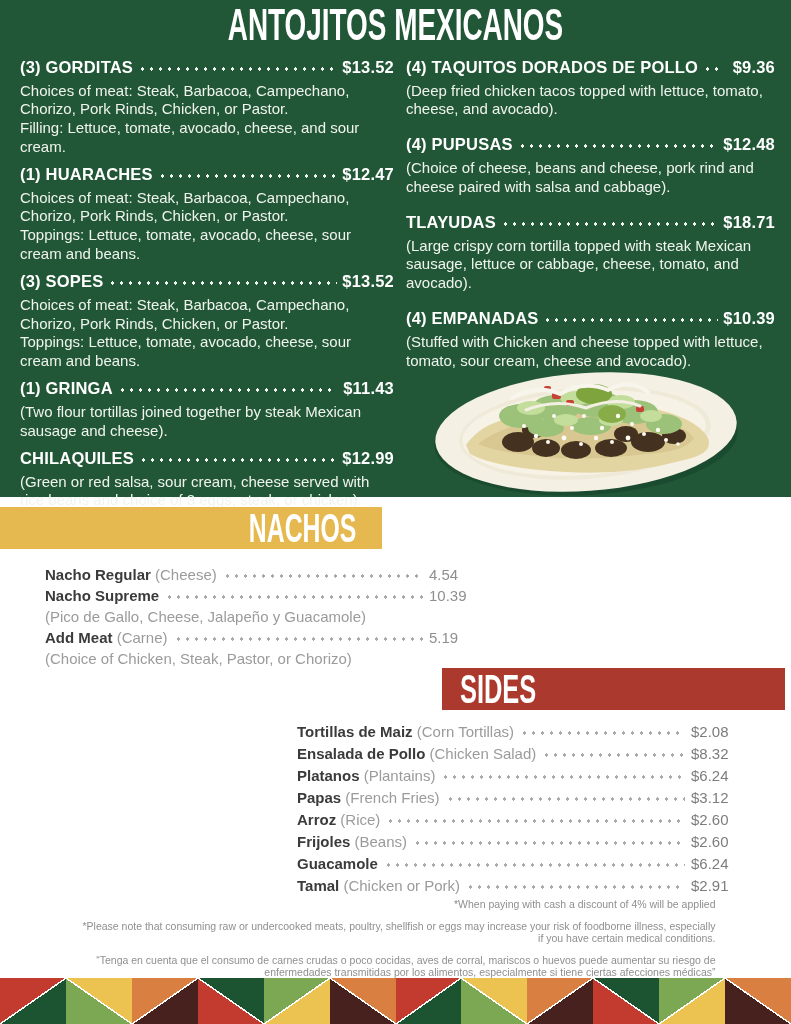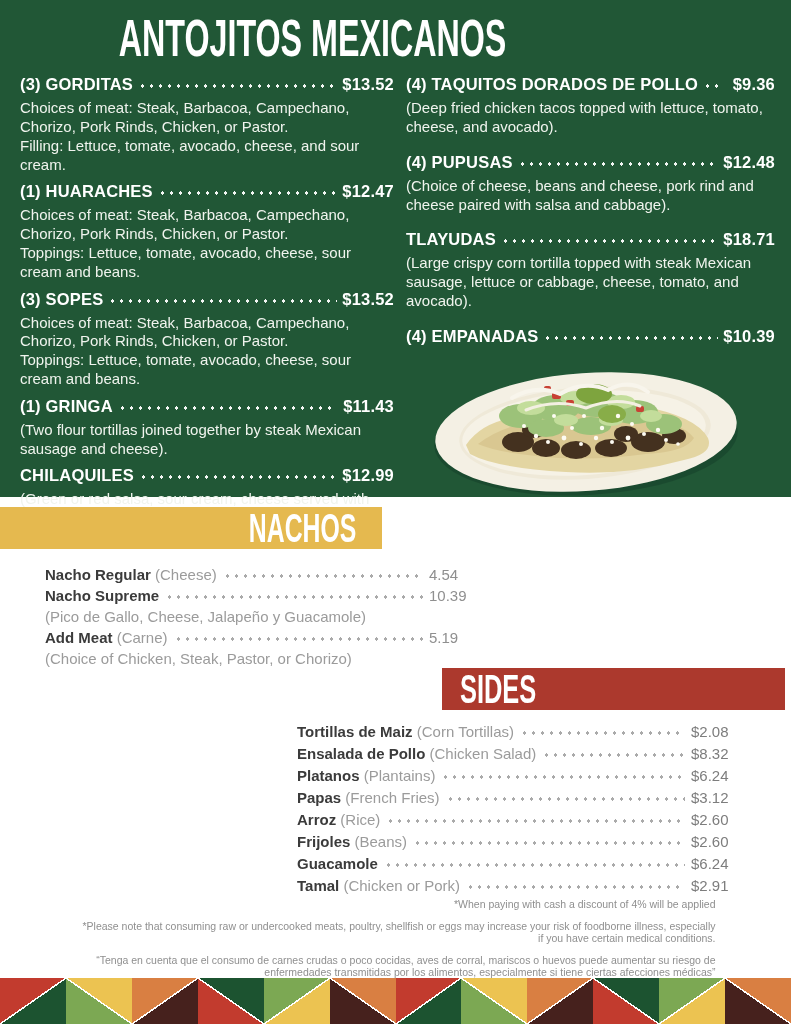--- a/index.html
+++ b/index.html
@@ -9,22 +9,22 @@
     background:#ffffff;
     font-family:"Liberation Sans", sans-serif;
     overflow:hidden;
   }
   
   .green-section{
     position:absolute;top:0;left:0;width:791px;height:497px;
     background:#215736;color:#ffffff;
   }
   .main-title{
-    margin:0;padding-top:10px;
-    font-size:52px;font-weight:bold;line-height:1.1;white-space:nowrap;
+    margin:0;text-align:center;
+    font-size:45px;font-weight:bold;line-height:1.1;white-space:nowrap;
   }
   .condensed{display:inline-block;transform:scaleX(0.62);transform-origin:center;}
   .cond-right{display:inline-block;transform:scaleX(0.62);transform-origin:right center;}
   .cond-left{display:inline-block;transform:scaleX(0.62);transform-origin:left center;}
   .cols{display:flex;gap:12px;padding:6px 16px 0 20px;}
   .col-left{width:374px;flex:none;}
   .col-right{flex:1;min-width:0;}
   .mi{margin-bottom:6px;}
   .col-right .mi{margin-bottom:14px;}
   .mi-head{display:flex;align-items:baseline;font-weight:bold;font-size:16.5px;line-height:22px;letter-spacing:.2px;}
@@ -149,20 +149,21 @@
             </div>
             <div class="mi-desc">(Large crispy corn tortilla topped with steak Mexican sausage, lettuce or cabbage, cheese, tomato, and avocado).</div>
           </div>
 
           <div class="mi">
             <div class="mi-head">
               <span class="mi-name">(4) EMPANADAS</span>
               <span class="dots"></span>
               <span class="mi-price">$10.39</span>
             </div>
+            <div class="mi-desc">(Stuffed with Chicken and cheese topped with lettuce, tomato, sour cream, cheese and avocado).</div>
           </div>
         </div>
     </div>
 
     <div class="food-photo" role="img" aria-label="Plate with Mexican huarache topped with meat, lettuce, cheese, tomato, avocado and crema">
       <svg viewBox="0 0 332 150" width="332" height="150">
         <ellipse cx="163" cy="88" rx="152" ry="57" fill="#123category" opacity="0"></ellipse>
         <ellipse cx="160" cy="88" rx="152" ry="57" fill="#15402a" opacity="0.55" transform="rotate(-3 160 88)"></ellipse>
         <ellipse cx="160" cy="82" rx="151" ry="59" fill="#f4f0e4" transform="rotate(-4 160 82)"></ellipse>
         <ellipse cx="159" cy="83" rx="126" ry="46" fill="#efe9d8" transform="rotate(-4 159 83)"></ellipse>

